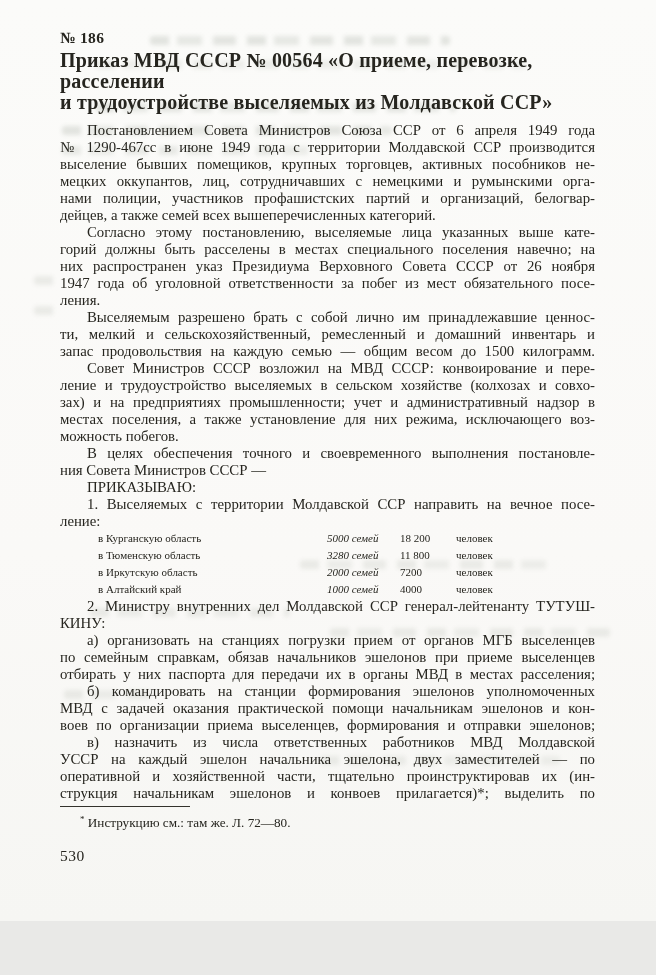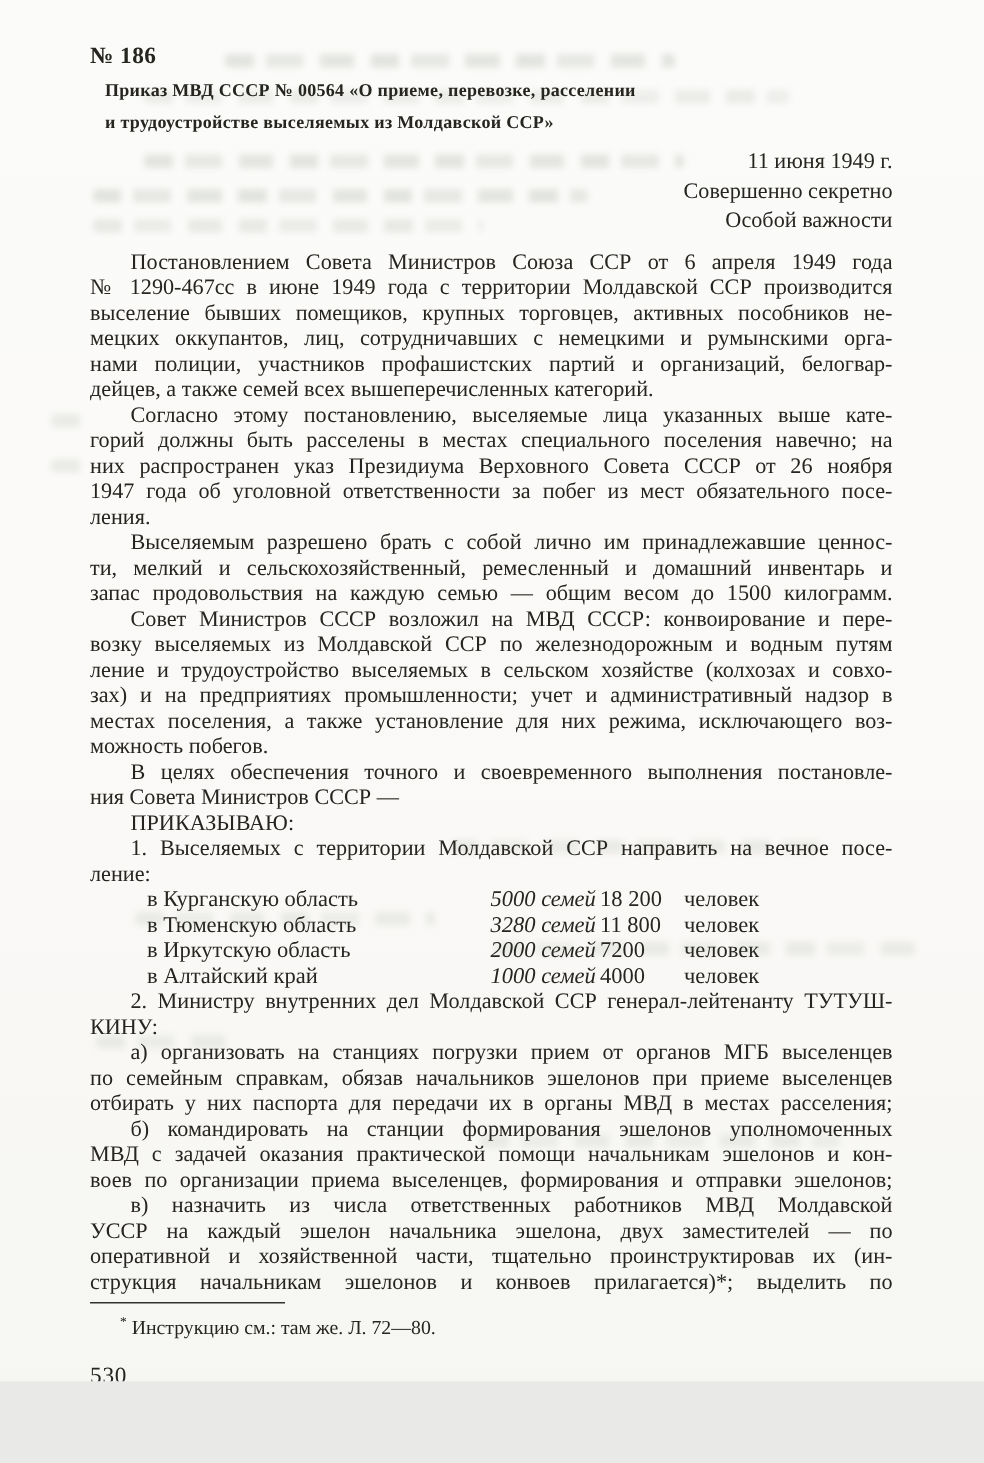--- a/index.html
+++ b/index.html
@@ -9,38 +9,38 @@
     margin:0 auto;
     background:linear-gradient(180deg,#fbfbf9 0%, #faf9f7 60%, #f6f6f3 100%);
     overflow:hidden;
     font-family:"Liberation Serif", serif;
     color:#26251f;
   }
   .content { position:absolute; left:60px; top:28px; width:535px; }
 
   .doc-number { font-weight:bold; font-size:15.5px; line-height:20px; letter-spacing:.3px; }
   .title-block { margin-top:2px; }
-  .title-line { font-weight:bold; font-size:12px; line-height:21px; letter-spacing:.2px;margin-left:10px; }
+  .title-line { font-weight:bold; font-size:20px; line-height:21px; letter-spacing:.2px; }
 
   .date-block { margin-top:7px; text-align:right; font-size:14.8px; line-height:19.5px; }
 
   .body-text { margin-top:9px; font-size:14.8px; }
   .line {
     line-height:17px;
     text-align:justify;
     text-align-last:justify;
     white-space:normal;
     overflow:hidden;
     max-height:17px;
   }
   .line.first { text-indent:27px; }
   .line.end { text-align-last:left; }
 
   .vtable { padding-left:38px; }
-  .trow { display:flex; line-height:17px; font-size:15px; }
+  .trow { display:flex; line-height:17px; font-size:11px; }
   .t-dest { width:229px; }
   .t-fam  { width:73px;font-style:italic; }
   .t-num  { display:inline-block; width:50px; text-align:left; }
   .t-unit { margin-left:6px; }
 
   .foot-rule { margin-top:4px; width:130px; border-top:1.2px solid #33322c; }
   .footnote { margin-top:4px; padding-left:20px; font-size:13.2px; line-height:16px; }
   .footnote sup { font-size:9px; }
 
   .page-num { margin-top:16px; font-size:15.5px; letter-spacing:.5px; }
@@ -75,25 +75,20 @@
 
   <div class="content">
 
     <div class="doc-number">№ 186</div>
 
     <div class="title-block">
       <div class="title-line">Приказ МВД СССР № 00564 «О приеме, перевозке, расселении</div>
       <div class="title-line">и трудоустройстве выселяемых из Молдавской ССР»</div>
     </div>
 
-    <div class="date-block">
-      <div>11 июня 1949 г.</div>
-      <div>Совершенно секретно</div>
-      <div>Особой важности</div>
-    </div>
 
     <div class="body-text">
       <div id="paras-top">
           <div>
             <div class="line first">Постановлением Совета Министров Союза ССР от 6 апреля 1949 года</div>
             <div class="line">№ 1290-467сс в июне 1949 года с территории Молдавской ССР производится</div>
             <div class="line">выселение бывших помещиков, крупных торговцев, активных пособников не-</div>
             <div class="line">мецких оккупантов, лиц, сотрудничавших с немецкими и румынскими орга-</div>
             <div class="line">нами полиции, участников профашистских партий и организаций, белогвар-</div>
             <div class="line end">дейцев, а также семей всех вышеперечисленных категорий.</div>
@@ -105,21 +100,20 @@
             <div class="line">1947 года об уголовной ответственности за побег из мест обязательного посе-</div>
             <div class="line end">ления.</div>
           </div>
           <div>
             <div class="line first">Выселяемым разрешено брать с собой лично им принадлежавшие ценнос-</div>
             <div class="line">ти, мелкий и сельскохозяйственный, ремесленный и домашний инвентарь и</div>
             <div class="line">запас продовольствия на каждую семью — общим весом до 1500 килограмм.</div>
           </div>
           <div>
             <div class="line first">Совет Министров СССР возложил на МВД СССР: конвоирование и пере-</div>
-            <div class="line">возку выселяемых из Молдавской ССР по железнодорожным и водным путям</div>
             <div class="line">ление и трудоустройство выселяемых в сельском хозяйстве (колхозах и совхо-</div>
             <div class="line">зах) и на предприятиях промышленности; учет и административный надзор в</div>
             <div class="line">местах поселения, а также установление для них режима, исключающего воз-</div>
             <div class="line end">можность побегов.</div>
           </div>
           <div>
             <div class="line first">В целях обеспечения точного и своевременного выполнения постановле-</div>
             <div class="line end">ния Совета Министров СССР —</div>
           </div>
           <div>

